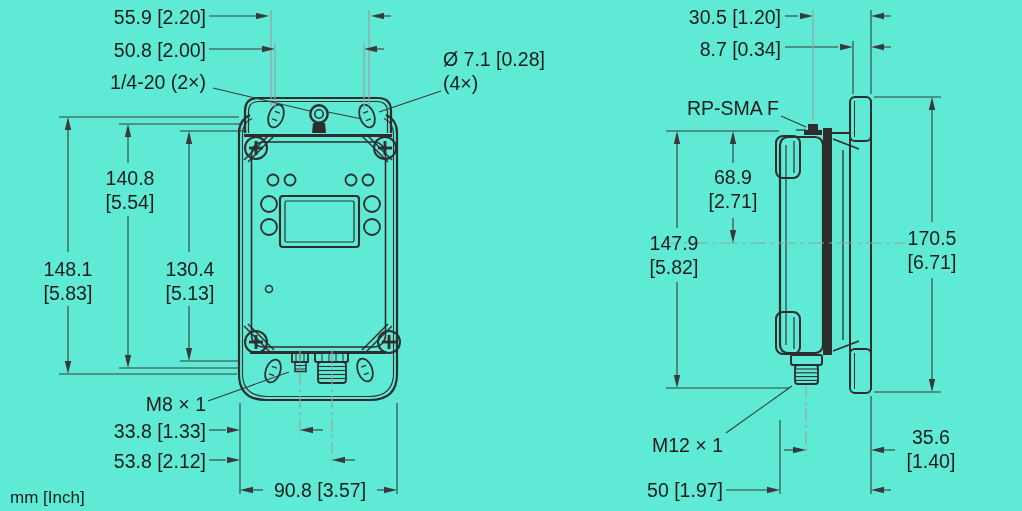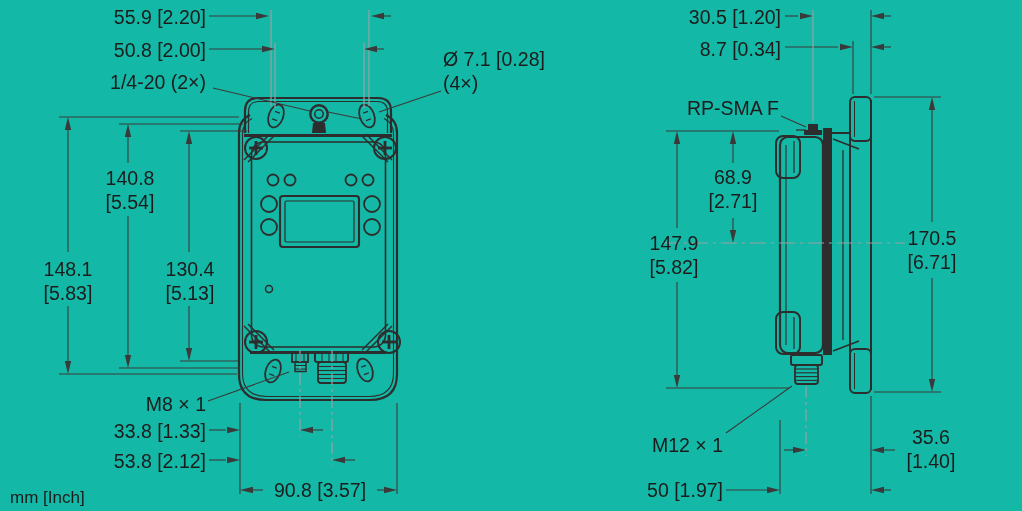--- a/index.html
+++ b/index.html
@@ -1,17 +1,17 @@
 <!DOCTYPE html>
 <html><head>
 <meta charset="utf-8">
 <style>
   html,body{margin:0;padding:0;background:#ffffff;}
   .canvas{
-    position:relative;width:1022px;height:511px;background:#14b8a6;
+    position:relative;width:1022px;height:511px;background:#5eead4;
     font-family:"Liberation Sans","DejaVu Sans",sans-serif;overflow:hidden;
   }
   svg{display:block}
   text{fill:#1c1c1c;font-family:"Liberation Sans","DejaVu Sans",sans-serif;font-size:19.5px;}
   text.small{font-size:17px;}
   .art{stroke:#2d2d2d;fill:none;}
   .dim{stroke:#3a3a3a;stroke-width:1.1;fill:none;}
   .aux{stroke:#9aa0a4;stroke-width:1.2;fill:none;}
   .arrow{fill:#3a3a3a;stroke:none;}
 </style>

